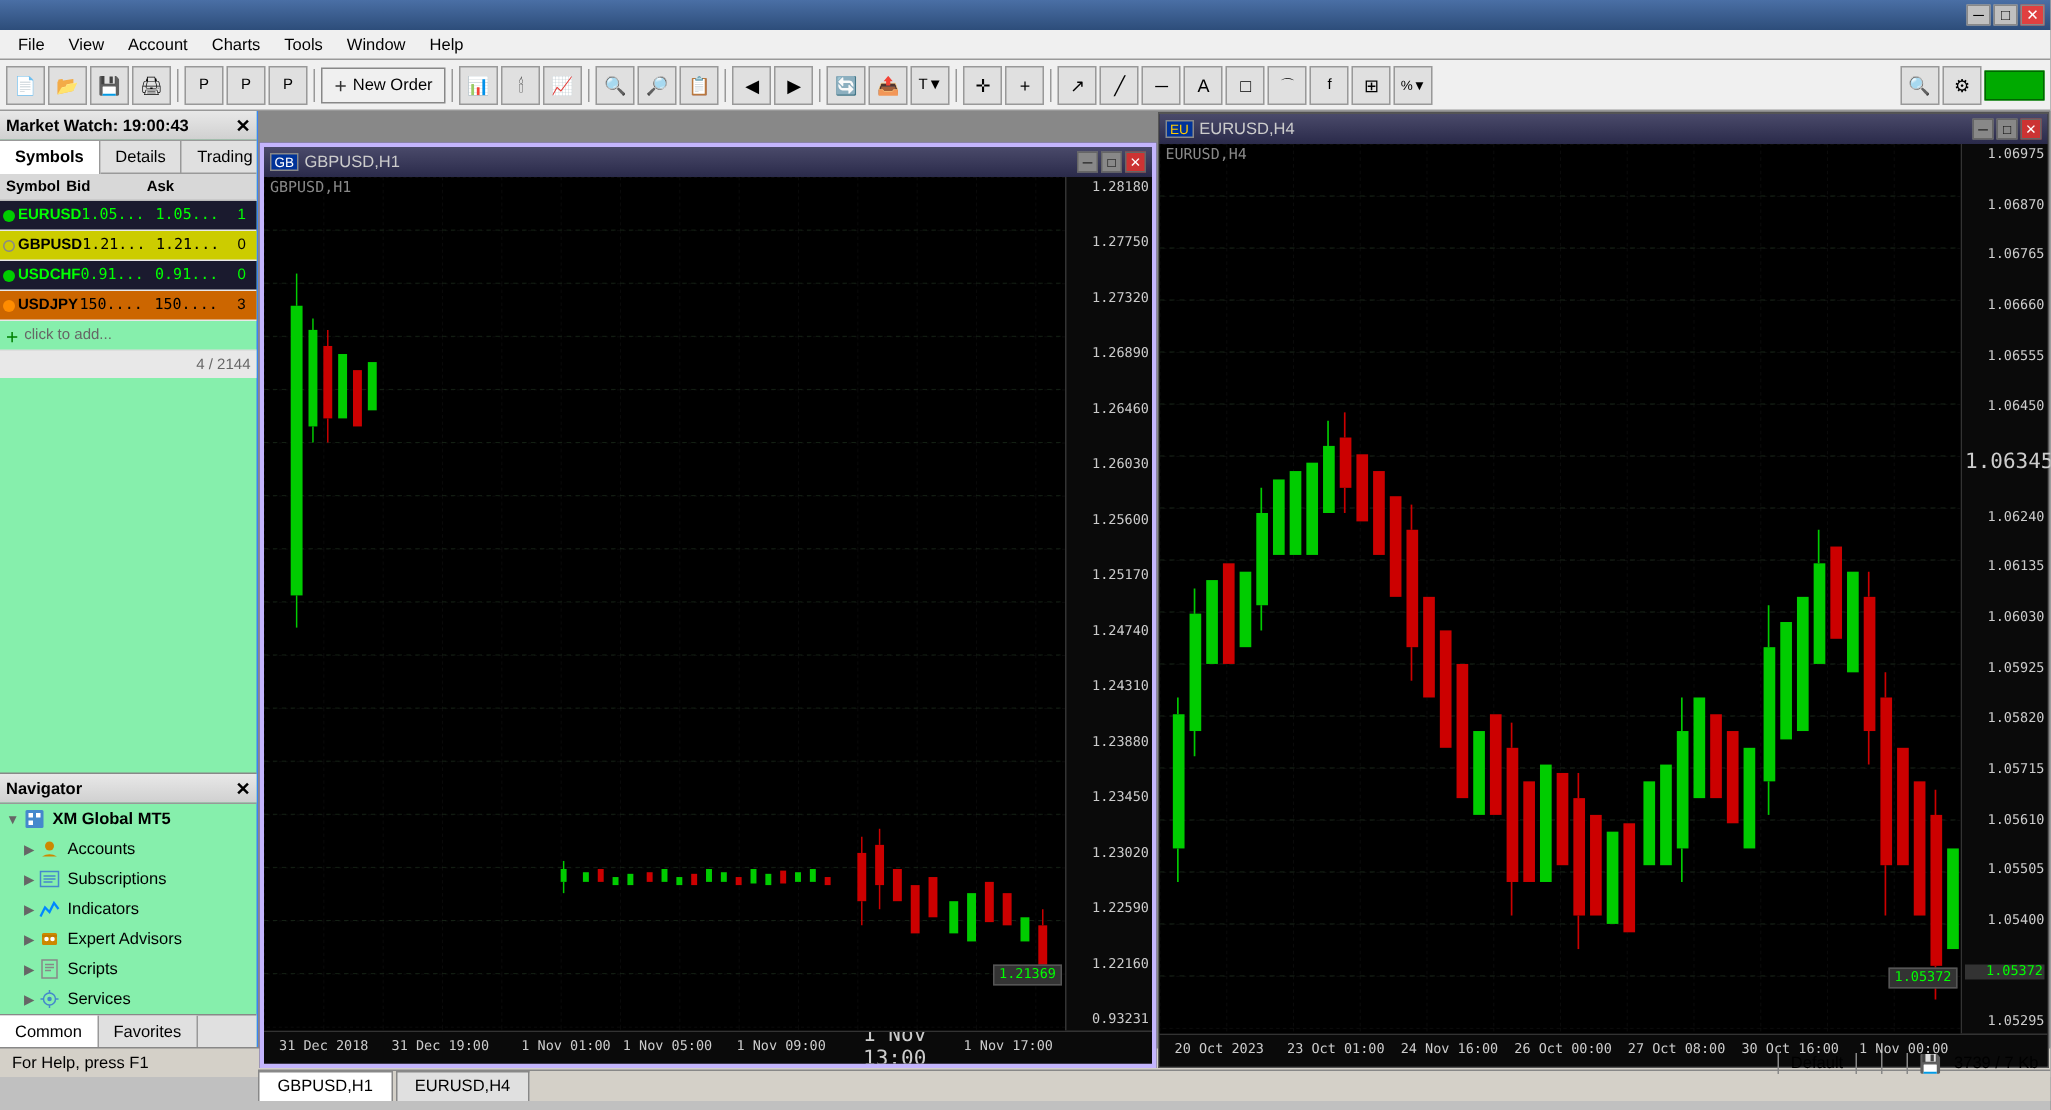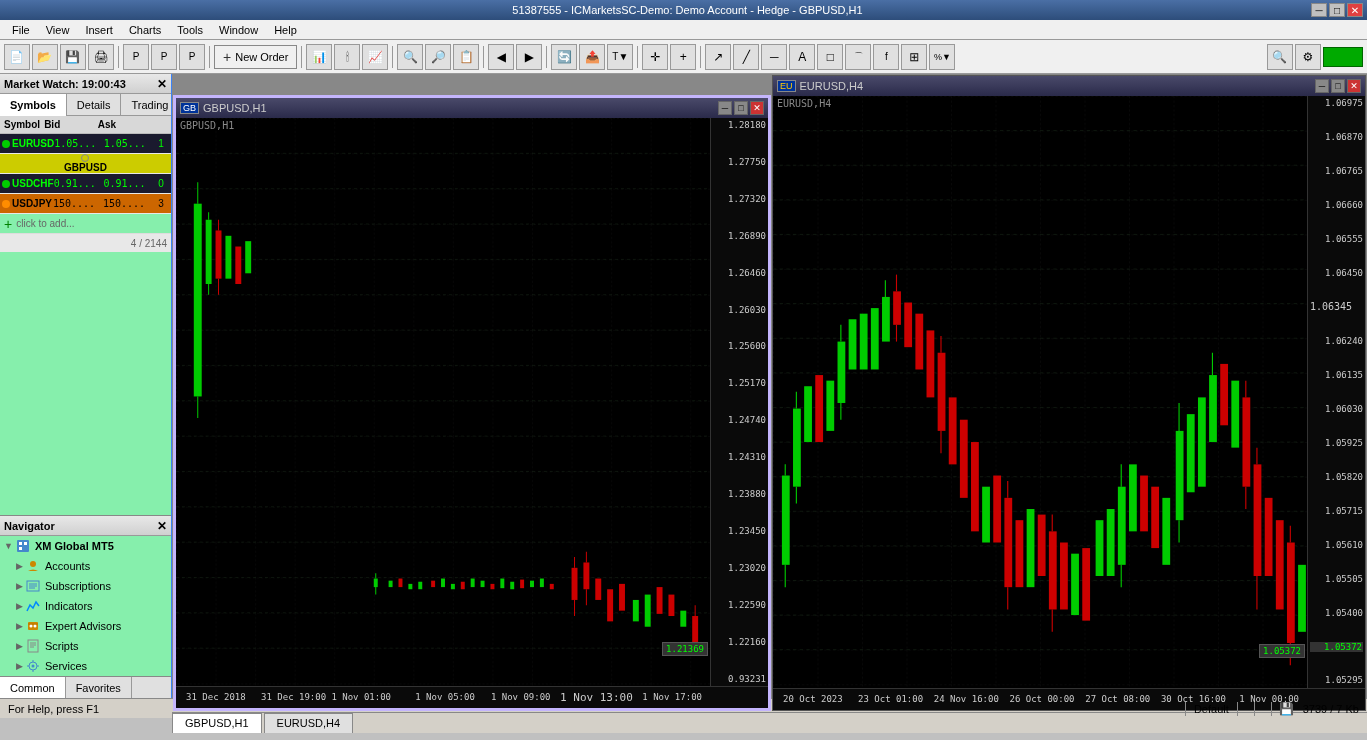--- a/index.html
+++ b/index.html
@@ -80,32 +80,31 @@
     
     #mw-tabs { display: flex; background: #e0e0e0; border-bottom: 1px solid #999; height: 22px; }
     .mw-tab { padding: 2px 10px; cursor: pointer; font-size: 11px; border-right: 1px solid #999; display: flex; align-items: center; height: 22px; }
     .mw-tab.active { background: white; font-weight: bold; }
   </style>
 </head>
 <body>
 
 <div id="title-bar">
   <span style="width:60px"></span>
-  <span class="title">51387555 - ICMarketsSC-Demo: Demo Account - Hedge - GBPUSD,H1</span>
   <div class="win-controls">
     <div class="win-btn">─</div>
     <div class="win-btn">□</div>
     <div class="win-btn close">✕</div>
   </div>
 </div>
 
 <div id="menu-bar">
   <div class="menu-item">File</div>
   <div class="menu-item">View</div>
-  <div class="menu-item">Insert</div>
+  <div class="menu-item">Account</div>
   <div class="menu-item">Charts</div>
   <div class="menu-item">Tools</div>
   <div class="menu-item">Window</div>
   <div class="menu-item">Help</div>
 </div>
 
 <div id="toolbar">
   <div class="tb-btn">📄</div>
   <div class="tb-btn">📂</div>
   <div class="tb-btn">💾</div>
@@ -176,21 +175,21 @@
     </div>
 
     <div class="mw-row eurusd" style="display:flex; align-items:center; height:20px; padding:0 2px; background:#1a1a2e; color:#00ff00;">
       <div class="dot dot-green" style="width:8px;height:8px;border-radius:50%;background:#00cc00;margin-right:2px;flex-shrink:0;"></div>
       <div class="symbol-name" style="flex:1;font-size:10px;font-weight:bold;">EURUSD</div>
       <div class="mw-val" style="width:50px;font-size:10px;font-family:monospace;">1.05...</div>
       <div class="mw-val" style="width:50px;font-size:10px;font-family:monospace;">1.05...</div>
       <div class="mw-spread" style="width:16px;font-size:10px;text-align:center;">1</div>
     </div>
 
-    <div class="mw-row gbpusd" style="display:flex; align-items:center; height:20px; padding:0 2px; background:#cccc00; color:black;flex-direction:column;">
+    <div class="mw-row gbpusd" style="display:flex; align-items:center; height:20px; padding:0 2px; background:#cccc00; color:black;">
       <div class="dot dot-yellow" style="width:8px;height:8px;border-radius:50%;background:#cccc00;border:1px solid #888;margin-right:2px;flex-shrink:0;"></div>
       <div class="symbol-name" style="flex:1;font-size:10px;font-weight:bold;">GBPUSD</div>
       <div class="mw-val" style="width:50px;font-size:10px;font-family:monospace;">1.21...</div>
       <div class="mw-val" style="width:50px;font-size:10px;font-family:monospace;">1.21...</div>
       <div class="mw-spread" style="width:16px;font-size:10px;text-align:center;">0</div>
     </div>
 
     <div class="mw-row usdchf" style="display:flex; align-items:center; height:20px; padding:0 2px; background:#1a1a2e; color:#00ff00;">
       <div class="dot dot-green" style="width:8px;height:8px;border-radius:50%;background:#00cc00;margin-right:2px;flex-shrink:0;"></div>
       <div class="symbol-name" style="flex:1;font-size:10px;font-weight:bold;">USDCHF</div>
@@ -449,24 +448,24 @@
               <div style="font-size:9px;color:#ccc;font-family:monospace;text-align:right;">1.23020</div>
               <div style="font-size:9px;color:#ccc;font-family:monospace;text-align:right;">1.22590</div>
               <div style="font-size:9px;color:#ccc;font-family:monospace;text-align:right;">1.22160</div>
               <div style="font-size:9px;color:#ccc;font-family:monospace;text-align:right;">0.93231</div>
             </div>
           </div>
 
           <div style="height:22px; background:#0a0a0a; border-top:1px solid #333; display:flex; align-items:center; overflow:hidden;">
             <div style="font-size:9px;color:#ccc;font-family:monospace;flex:1;text-align:center;padding:0 2px;">31 Dec 2018</div>
             <div style="font-size:9px;color:#ccc;font-family:monospace;flex:1;text-align:center;">31 Dec 19:00</div>
-            <div style="font-size:9px;color:#ccc;font-family:monospace;flex:1;text-align:left;">1 Nov 01:00</div>
+            <div style="font-size:9px;color:#ccc;font-family:monospace;flex:1;text-align:right;">1 Nov 01:00</div>
             <div style="font-size:9px;color:#ccc;font-family:monospace;flex:1;text-align:center;">1 Nov 05:00</div>
             <div style="font-size:9px;color:#ccc;font-family:monospace;flex:1;text-align:center;">1 Nov 09:00</div>
-            <div style="font-size:11px;color:#ccc;font-family:monospace;flex:1;text-align:center;">1 Nov 13:00</div>
+            <div style="font-size:14px;color:#ccc;font-family:monospace;flex:1;text-align:center;">1 Nov 13:00</div>
             <div style="font-size:9px;color:#ccc;font-family:monospace;flex:1;text-align:center;">1 Nov 17:00</div>
             <div style="width:58px;"></div>
           </div>
         </div>
       </div>
 
       <div class="chart-window" style="flex:1; display:flex; flex-direction:column; background:#1a1a1a; border:1px solid #555;">
 
         <div class="chart-titlebar" style="background:linear-gradient(to bottom,#4a4a6a,#2a2a4a); height:20px; display:flex; align-items:center; justify-content:space-between; padding:0 4px; color:#ccc; font-size:11px;">
           <div style="display:flex; align-items:center; gap:4px;">
@@ -619,21 +618,21 @@
               <div style="position:absolute; bottom:30px; right:2px; background:#333; color:#0f0; font-size:9px; font-family:monospace; padding:1px 3px; border:1px solid #555;">1.05372</div>
             </div>
 
             <div style="width:58px; background:#0a0a0a; border-left:1px solid #333; display:flex; flex-direction:column; justify-content:space-between; padding:2px 2px;">
               <div style="font-size:9px;color:#ccc;font-family:monospace;text-align:right;">1.06975</div>
               <div style="font-size:9px;color:#ccc;font-family:monospace;text-align:right;">1.06870</div>
               <div style="font-size:9px;color:#ccc;font-family:monospace;text-align:right;">1.06765</div>
               <div style="font-size:9px;color:#ccc;font-family:monospace;text-align:right;">1.06660</div>
               <div style="font-size:9px;color:#ccc;font-family:monospace;text-align:right;">1.06555</div>
               <div style="font-size:9px;color:#ccc;font-family:monospace;text-align:right;">1.06450</div>
-              <div style="font-size:10px;color:#ccc;font-family:monospace;">1.06345</div>
+              <div style="font-size:14px;color:#ccc;font-family:monospace;text-align:right;">1.06345</div>
               <div style="font-size:9px;color:#ccc;font-family:monospace;text-align:right;">1.06240</div>
               <div style="font-size:9px;color:#ccc;font-family:monospace;text-align:right;">1.06135</div>
               <div style="font-size:9px;color:#ccc;font-family:monospace;text-align:right;">1.06030</div>
               <div style="font-size:9px;color:#ccc;font-family:monospace;text-align:right;">1.05925</div>
               <div style="font-size:9px;color:#ccc;font-family:monospace;text-align:right;">1.05820</div>
               <div style="font-size:9px;color:#ccc;font-family:monospace;text-align:right;">1.05715</div>
               <div style="font-size:9px;color:#ccc;font-family:monospace;text-align:right;">1.05610</div>
               <div style="font-size:9px;color:#ccc;font-family:monospace;text-align:right;">1.05505</div>
               <div style="font-size:9px;color:#ccc;font-family:monospace;text-align:right;">1.05400</div>
               <div style="font-size:9px;color:#0f0;font-family:monospace;text-align:right;background:#333;padding:0 1px;">1.05372</div>

